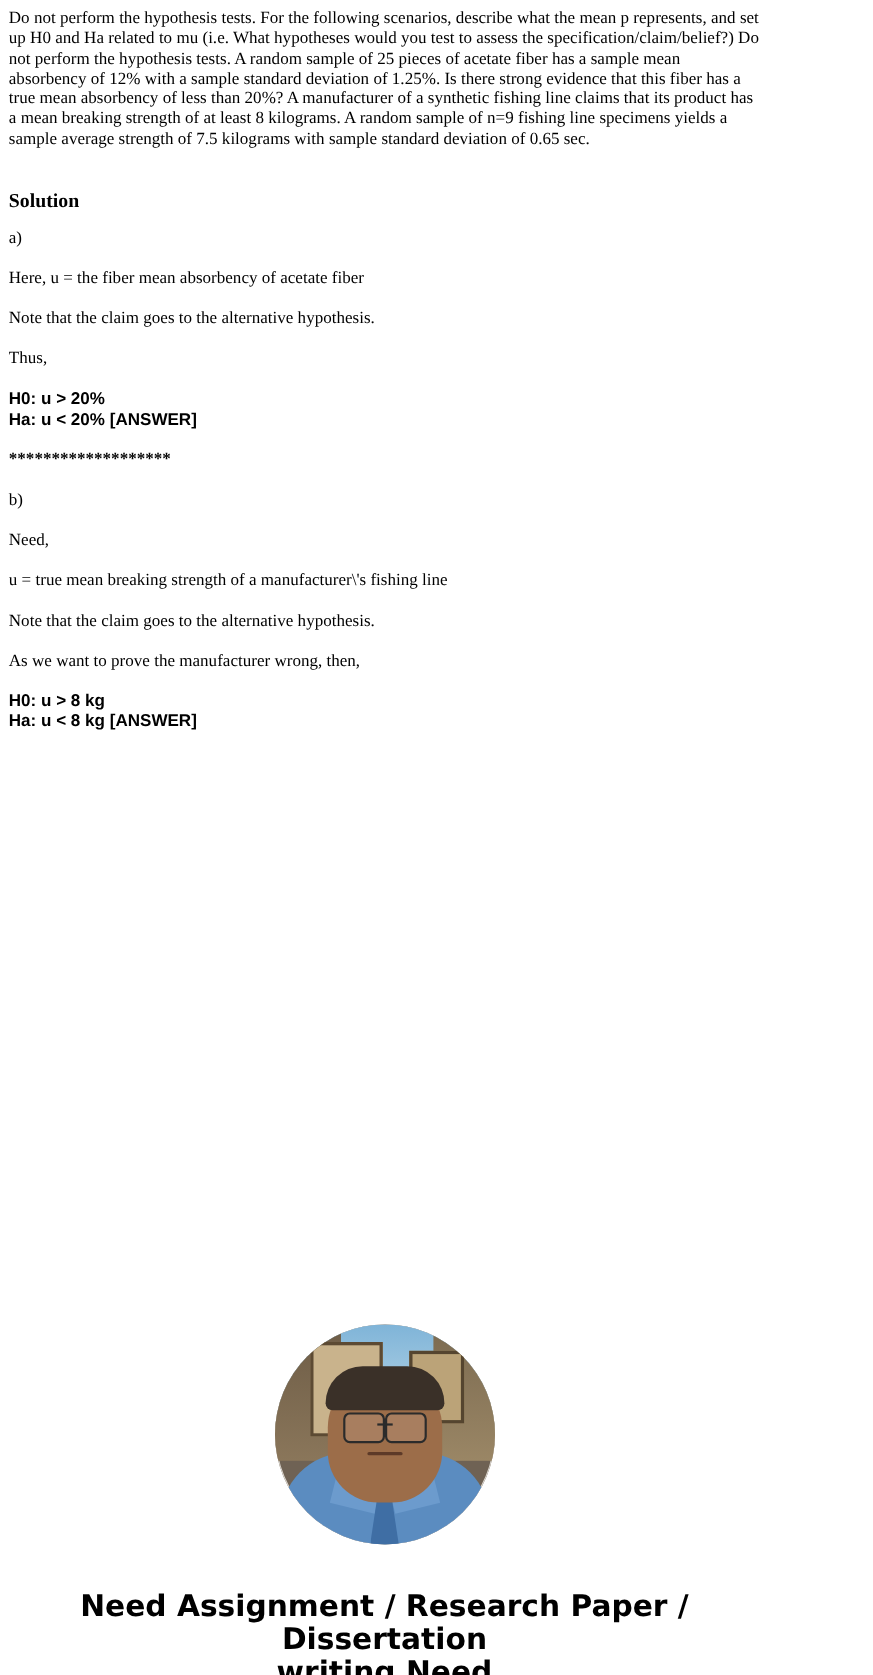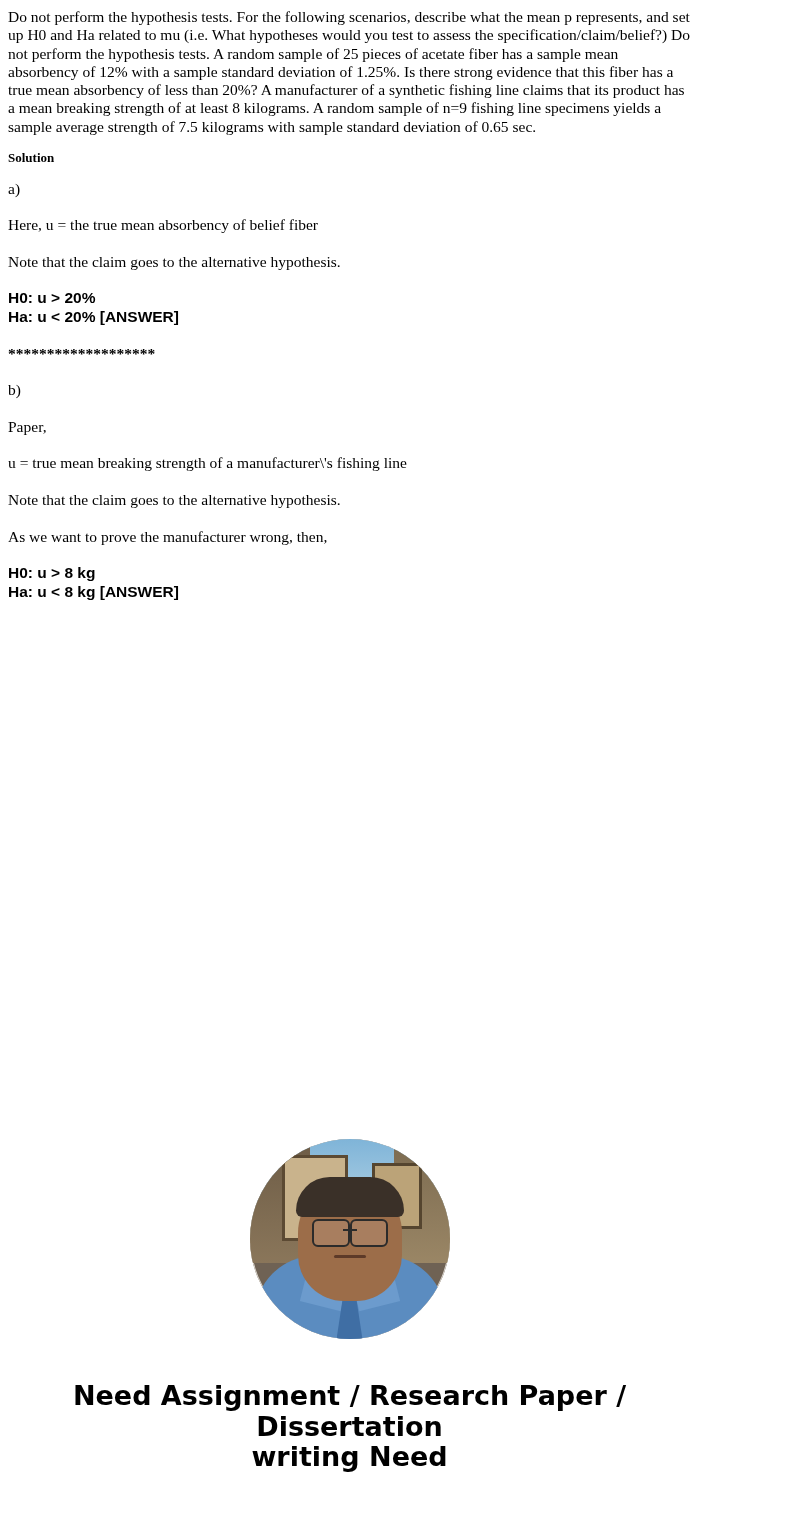--- a/index.html
+++ b/index.html
@@ -23,23 +23,23 @@
   .question {
     font-family: "Liberation Serif", serif;
     font-size: 15.5px;
     line-height: 1.18;
     text-align: left;
     margin: 0 0 4px 0;
     padding: 0;
   }
   h2.solution-heading {
     font-family: "Liberation Serif", serif;
-    font-size: 13px;
-    font-weight: bold;
-    margin: 14px 0 14px 0;
+    font-size: 18px;
+    font-weight: bold;
+    margin: 36px 0 14px 0;
     padding: 0;
     line-height: 1.2;
   }
   p.body-line {
     font-family: "Liberation Serif", serif;
     font-size: 15.5px;
     line-height: 1.2;
     margin: 0 0 18px 0;
     padding: 0;
   }
@@ -213,32 +213,33 @@
 </head>
 <body>
 
 <div class="page">
 
   <p class="question">Do not perform the hypothesis tests. For the following scenarios, describe what the mean p represents, and set up H0 and Ha related to mu (i.e. What hypotheses would you test to assess the specification/claim/belief?) Do not perform the hypothesis tests. A random sample of 25 pieces of acetate fiber has a sample mean absorbency of 12% with a sample standard deviation of 1.25%. Is there strong evidence that this fiber has a true mean absorbency of less than 20%? A manufacturer of a synthetic fishing line claims that its product has a mean breaking strength of at least 8 kilograms. A random sample of n=9 fishing line specimens yields a sample average strength of 7.5 kilograms with sample standard deviation of 0.65 sec.</p>
 
   <h2 class="solution-heading">Solution</h2>
 
   <p class="body-line">a)</p>
-  <p class="body-line">Here, u = the true mean absorbency of belief fiber</p>
+  <p class="body-line">Here, u = the fiber mean absorbency of acetate fiber</p>
   <p class="body-line">Note that the claim goes to the alternative hypothesis.</p>
+  <p class="body-line">Thus,</p>
 
   <p class="bold-pair">
     <span>H0: u &gt; 20%</span><br>
     <span>Ha: u &lt; 20% [ANSWER]</span>
   </p>
 
   <p class="stars">*******************</p>
 
   <p class="body-line">b)</p>
-  <p class="body-line">Paper,</p>
+  <p class="body-line">Need,</p>
   <p class="body-line">u = true mean breaking strength of a manufacturer\'s fishing line</p>
   <p class="body-line">Note that the claim goes to the alternative hypothesis.</p>
   <p class="body-line">As we want to prove the manufacturer wrong, then,</p>
 
   <p class="bold-pair">
     <span>H0: u &gt; 8 kg</span><br>
     <span>Ha: u &lt; 8 kg [ANSWER]</span>
   </p>
 
   <div class="spacer"></div>

